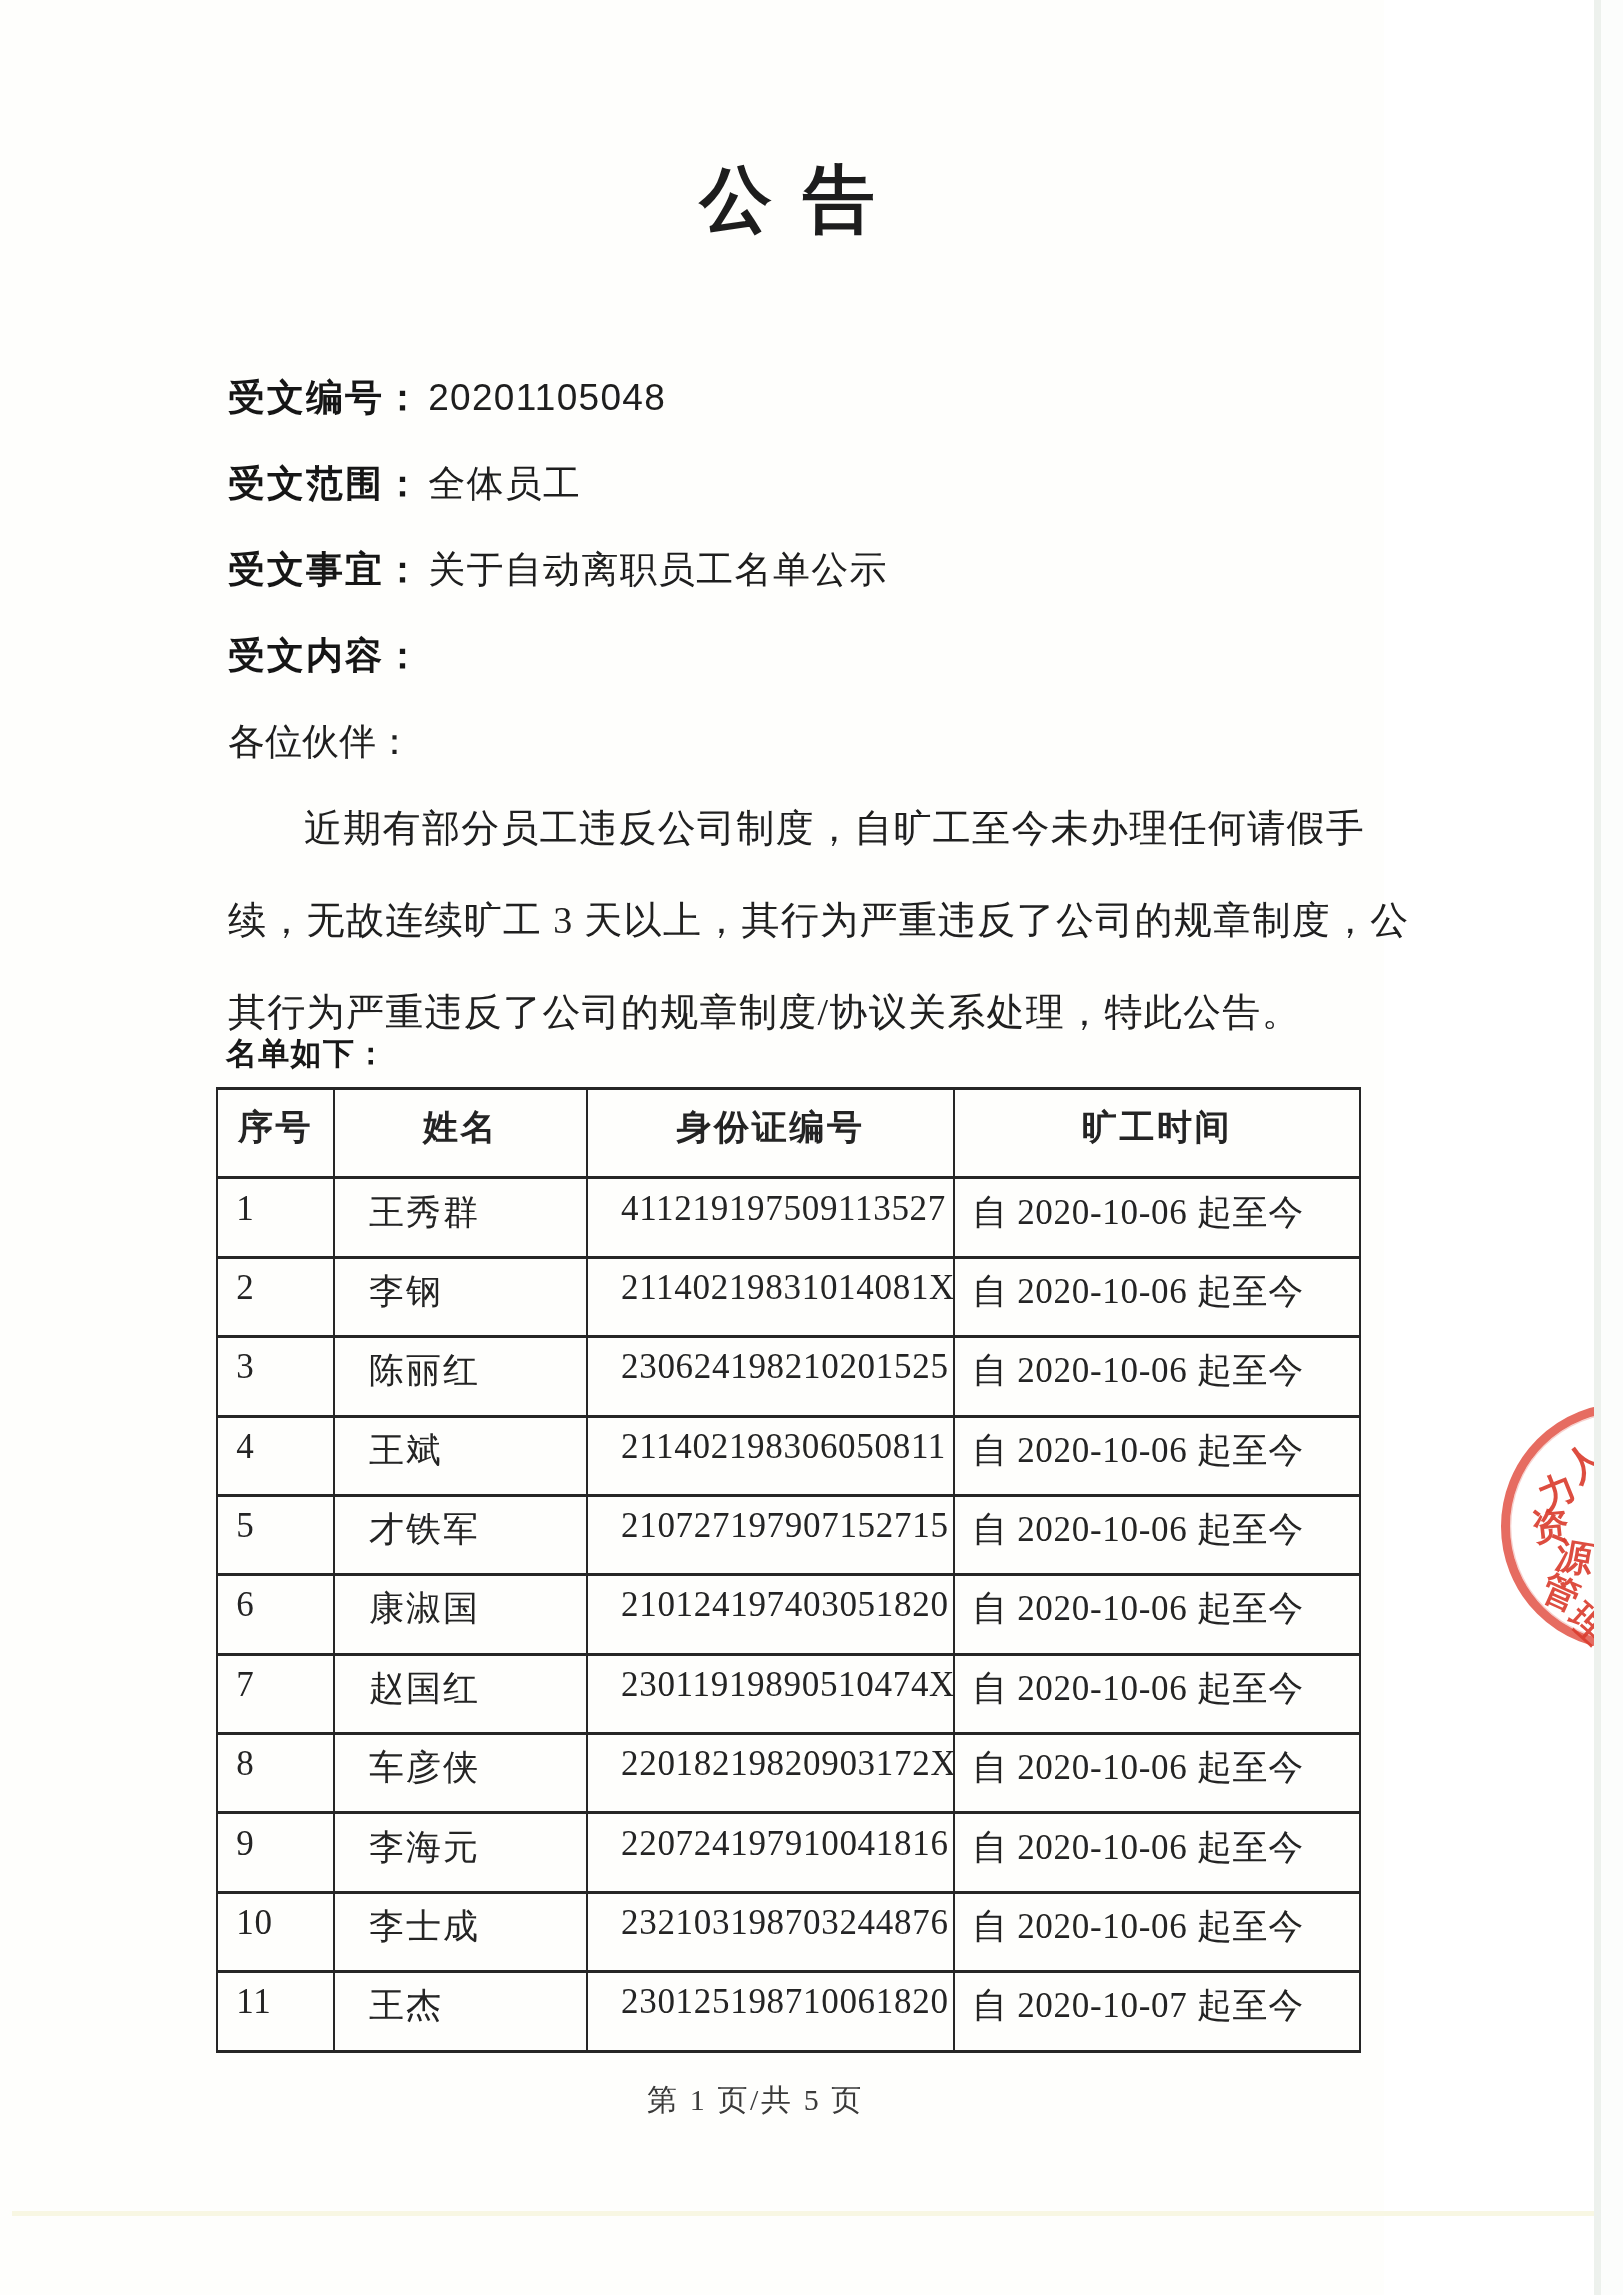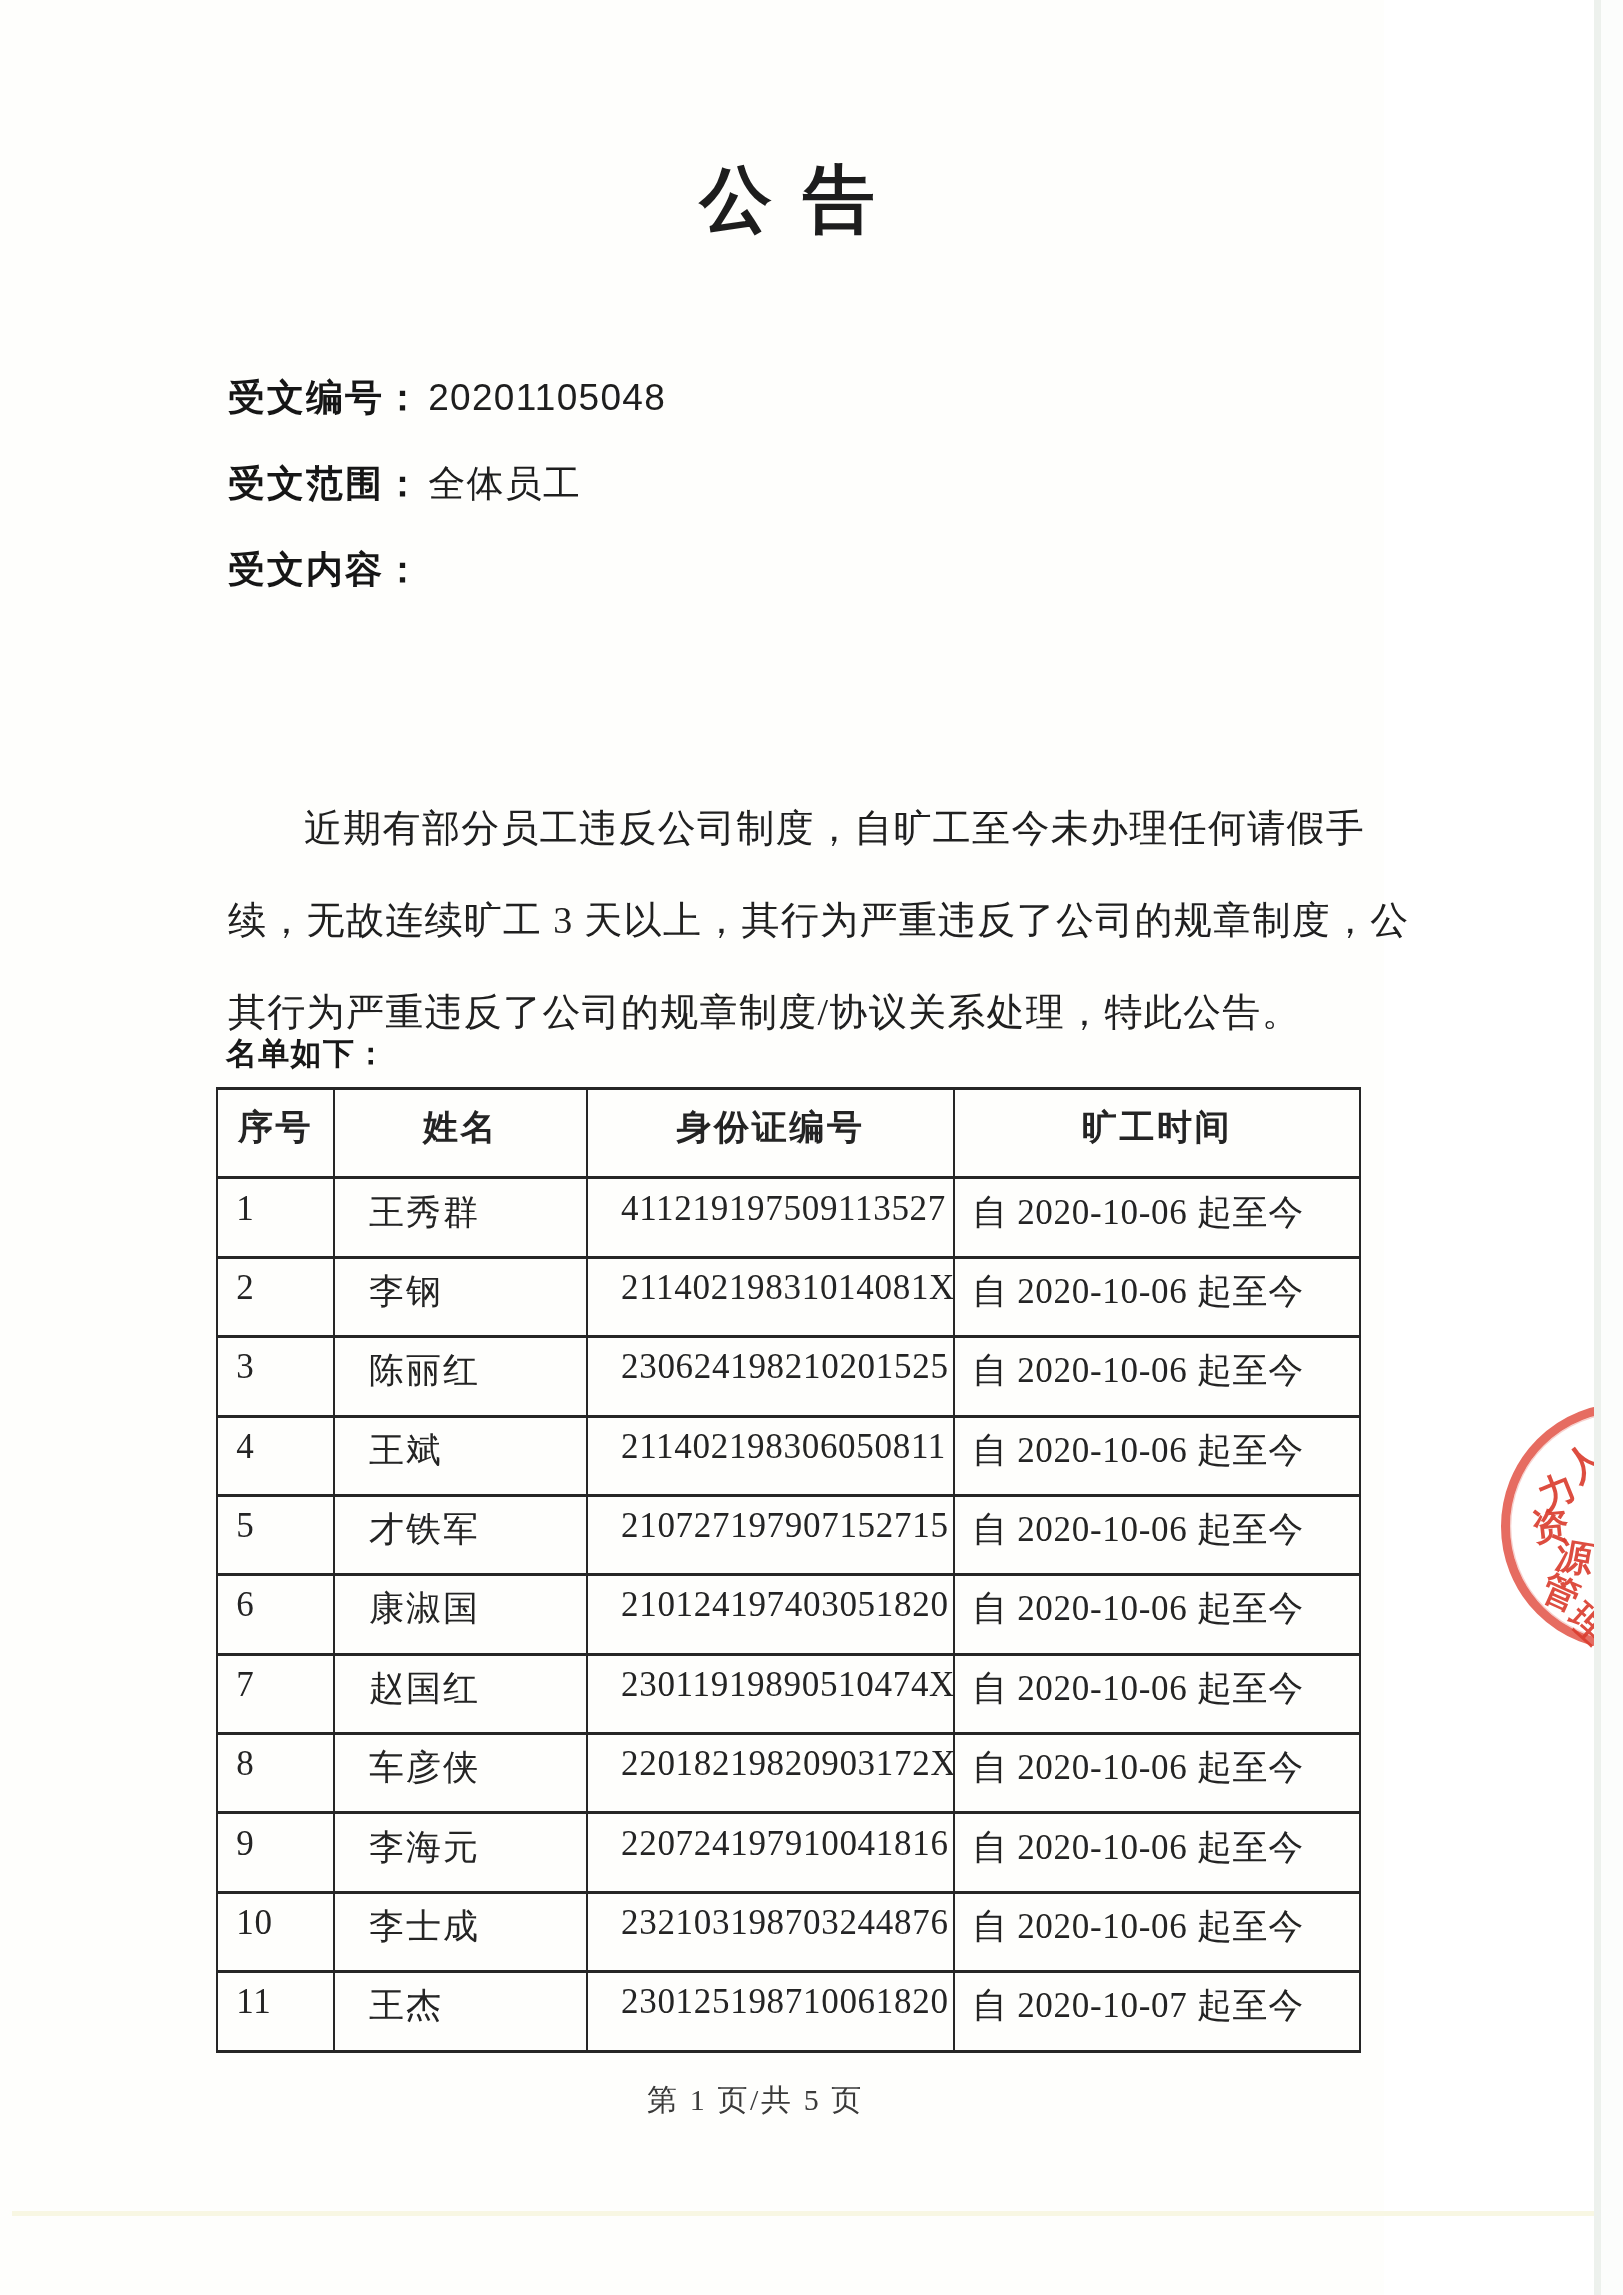--- a/index.html
+++ b/index.html
@@ -154,22 +154,26 @@
   <div class="doc-title">公  告</div>
 
   <div class="meta-block">
     <div class="meta-line">
       <span class="meta-label">受文编号：</span><span class="meta-value">20201105048</span>
     </div>
     <div class="meta-line">
       <span class="meta-label">受文范围：</span><span class="meta-value">全体员工</span>
     </div>
     <div class="meta-line">
+      <span class="meta-label">受文事宜：</span><span class="meta-value">关于自动离职员工名单公示</span>
+    </div>
+    <div class="meta-line">
       <span class="meta-label">受文内容：</span><span class="meta-value"></span>
     </div>
+    <div class="meta-line salutation">各位伙伴：</div>
   </div>
 
   <div class="body-par">
     <div class="body-line indent">近期有部分员工违反公司制度，自旷工至今未办理任何请假手</div>
     <div class="body-line">续，无故连续旷工 3 天以上，其行为严重违反了公司的规章制度，公</div>
     <div class="body-line">其行为严重违反了公司的规章制度/协议关系处理，特此公告。</div>
   </div>
 
   <div class="list-intro">名单如下：</div>
 

